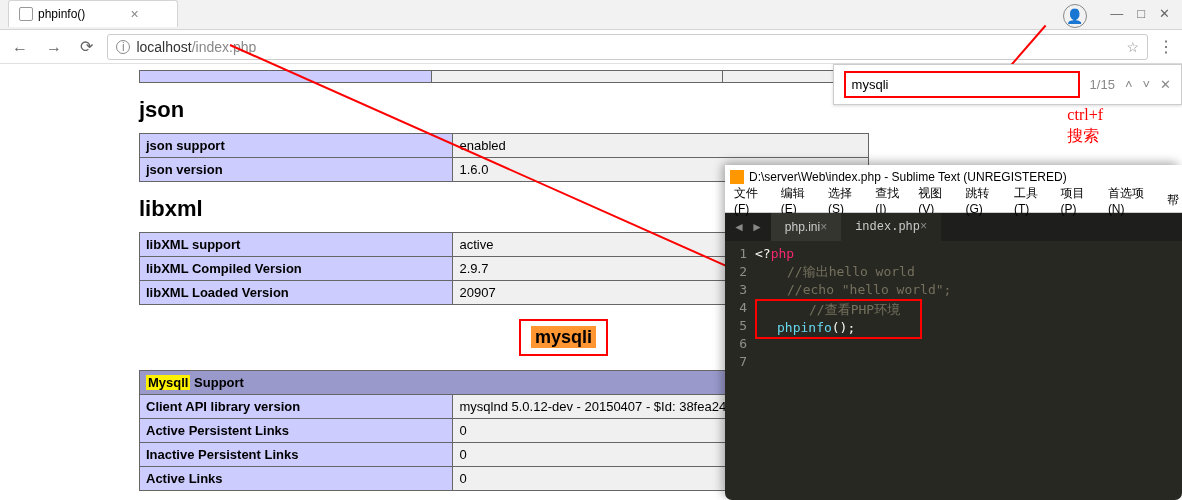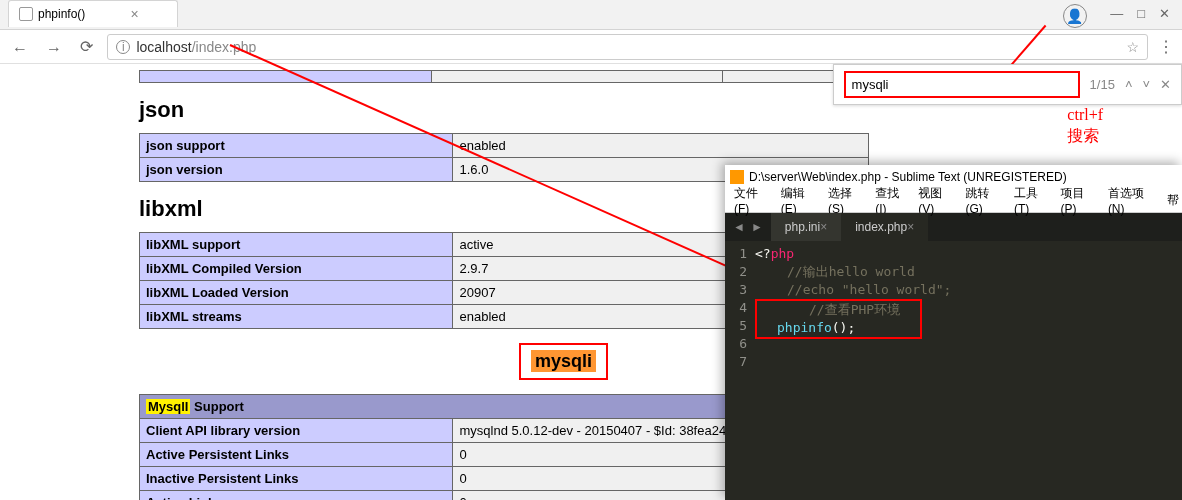--- a/index.html
+++ b/index.html
@@ -40,29 +40,29 @@
     .mysqli-label-box span { background: #ff9632; font-size: 18px; font-weight: bold; padding: 1px 4px; }
     
     .find-bar { position: absolute; top: 64px; right: 0; background: #fff; border: 1px solid #ccc; box-shadow: 0 1px 3px rgba(0,0,0,0.15); display: flex; align-items: center; padding: 6px 10px; gap: 10px; font-size: 13px; z-index: 5; }
     .find-input-box { border: 2px solid red; padding: 4px 50px 4px 6px; }
     .find-input { border: none; outline: none; font-size: 13px; }
     .find-count { color: #888; }
     .find-arrow { color: #888; cursor: pointer; }
     
     .annotation { position: absolute; top: 105px; right: 79px; color: red; font-size: 16px; font-family: SimSun, serif; line-height: 1.3; z-index: 4; }
     
-    .sublime { position: absolute; top: 165px; left: 725px; width: 457px; height: 335px; background: #272822; box-shadow: -3px -3px 10px rgba(0,0,0,0.3); z-index: 10; }
+    .sublime { position: absolute; top: 165px; left: 725px; width: 457px; height: 335px; background: #272822; box-shadow: -3px -3px 10px rgba(0,0,0,0.3); z-index: 10; border-radius: 7px; }
     .sub-title { background: #fff; height: 24px; display: flex; align-items: center; padding-left: 5px; font-size: 12px; }
     .sub-title-icon { width: 14px; height: 14px; background: #ff9800; display: inline-block; margin-right: 5px; }
     .sub-menu { background: #fff; height: 24px; display: flex; padding-left: 6px; gap: 4px; font-size: 12px; align-items: center; border-bottom: 1px solid #ccc; }
     .sub-menu span { padding: 2px 3px; cursor: pointer; }
     .sub-tabs { background: #1e1f1c; height: 28px; display: flex; align-items: stretch; }
     .sub-nav { display: flex; align-items: center; padding: 0 8px; color: #888; gap: 6px; font-size: 12px; }
     .sub-tab { padding: 5px 14px; font-size: 12px; color: #ccc; display: flex; align-items: center; cursor: pointer; }
-    .sub-tab.active { background: #272822; }
+    .sub-tab.active { background: #272822; font-family: Liberation Mono, monospace; }
     .sub-tab.inactive { background: #34352f; }
     .sub-tab-close { color: #888; cursor: pointer; }
     .sub-editor { display: flex; font-family: Consolas, monospace; font-size: 13px; padding-top: 4px; }
     .gutter { width: 30px; text-align: right; color: #90908a; padding-right: 8px; }
     .gutter div { line-height: 18px; }
     .code { flex: 1; color: #f8f8f2; }
     .code div { line-height: 18px; white-space: pre; }
     .c-key { color: #f92672; }
     .c-tag { color: #f8f8f2; }
     .c-com { color: #75715e; margin-left: 32px; }
@@ -154,24 +154,20 @@
             <td class="v">active</td>
           </tr>
       <tr>
             <td class="k">libXML Compiled Version</td>
             <td class="v">2.9.7</td>
           </tr>
       <tr>
             <td class="k">libXML Loaded Version</td>
             <td class="v">20907</td>
           </tr>
-      <tr>
-            <td class="k">libXML streams</td>
-            <td class="v">enabled</td>
-          </tr>
     </tbody>
       </table>
     <div class="mysqli-label-box"><span>mysqli</span></div>
     <table class="php-table">
       <tbody>
           <tr>
             <td class="mysqli-header" colspan="2"><span class="hl" style="background:#fff200;">MysqlI</span><span> Support</span></td>
           </tr>
       <tr>
             <td class="k">Client API library version</td>

